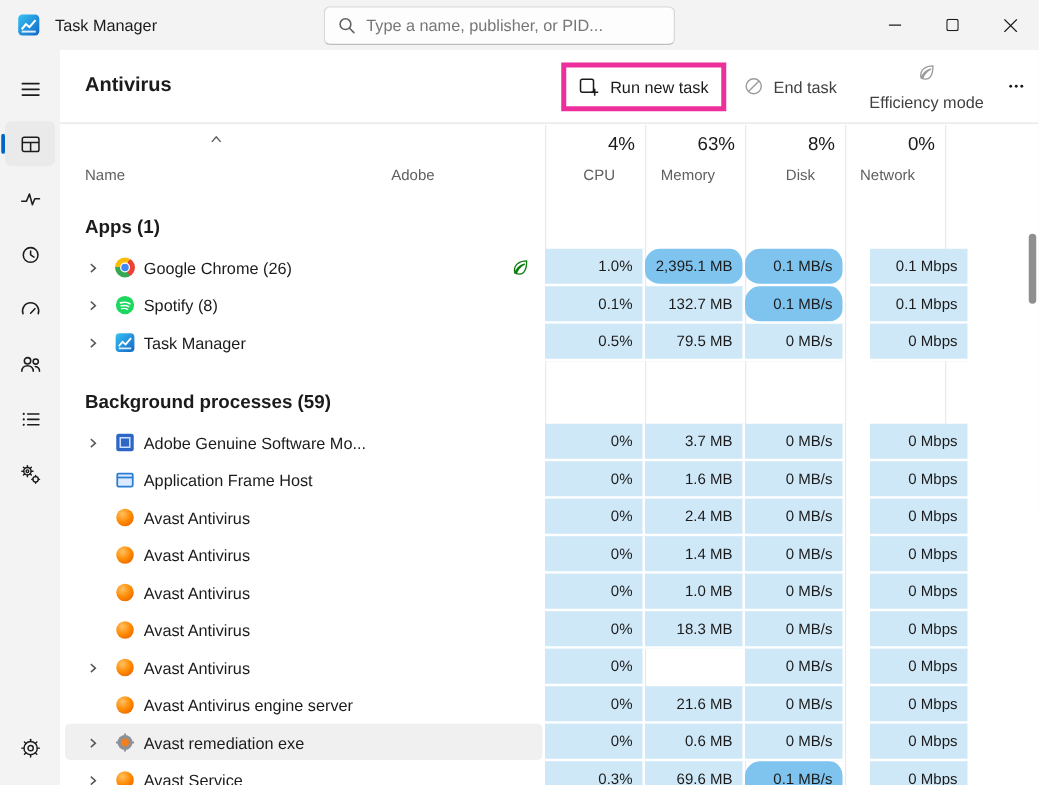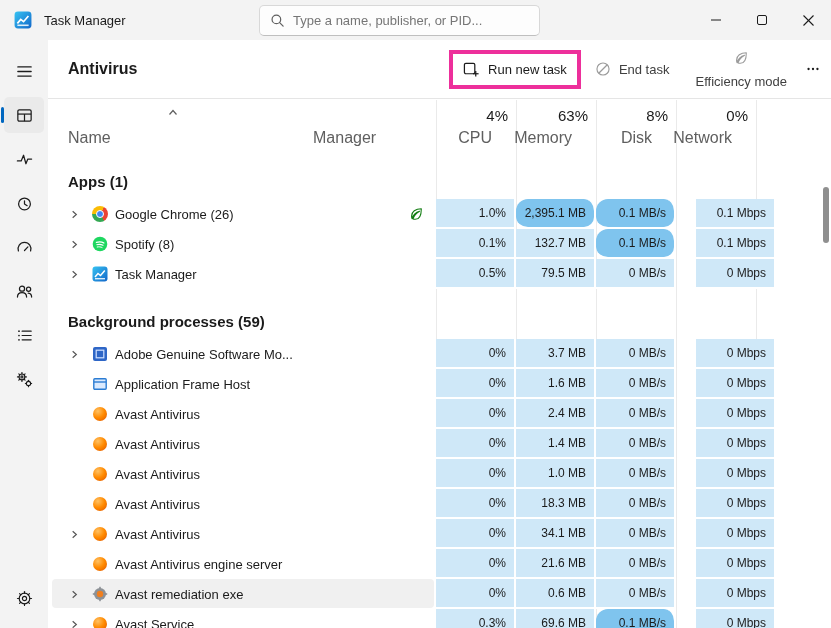--- a/index.html
+++ b/index.html
@@ -46,21 +46,21 @@
     background:none; border:none; color:#1b1b1b; white-space:nowrap; }
   .tb-btn.disabled { color:#404040;align-items:center; }
   .mr26 { margin-right:26px; } .mr18 { margin-right:18px;flex-direction:column; } .mr10 { margin-right:10px; }
   
   .table { position:absolute; top:60px; left:0; right:0; bottom:0; }
   .vline { position:absolute; top:0; bottom:0; width:1px; background:#eaeaea; }
   .thead { position:relative; height:55px; }
   .th { position:absolute; top:0; height:100%; }
   .th-name { left:0; width:252px; }
   .sort-caret { position:absolute; left:120px; top:2px; }
-  .th-label { position:absolute; left:20px; bottom:8px; font-size:16px; color:#5f5f5f; }
+  .th-label { position:absolute; left:20px; bottom:8px; font-size:12px; color:#5f5f5f; }
   .th-status { left:252px; width:136px; }
   .th-status .th-label { left:13px; }
   .th-val { width:80px; }
   .th-usage { position:absolute; right:8px; top:7px; font-size:15px; color:#1b1b1b; }
   .th-val .th-label { left:auto; right:24px; }
   .tbody { position:relative; }
   .group-row { height:36px; display:flex; align-items:center; padding-left:20px;
     font-size:15px; font-weight:600; }
   .g-first { margin-top:8px; }
   .g-gap { margin-top:14px; }
@@ -303,21 +303,21 @@
     <div class="vline" style="left:708px"></div>
 
     <div class="thead">
       <div class="th th-name">
         <span class="sort-caret"><svg width="10" height="7" viewBox="0 0 10 7">
               <polyline points="1.5,5.5 5,1.5 8.5,5.5" fill="none" stroke="#5f5f5f" stroke-width="1.2"></polyline>
             </svg></span>
         <span class="th-label">Name</span>
       </div>
       <div class="th th-status">
-        <span class="th-label">Manager</span>
+        <span class="th-label">Adobe</span>
       </div>
       <div class="th th-val" style="left:388px">
         <span class="th-usage">4%</span>
         <span class="th-label">CPU</span>
       </div>
       <div class="th th-val" style="left:468px">
         <span class="th-usage">63%</span>
         <span class="th-label">Memory</span>
       </div>
       <div class="th th-val" style="left:548px">
@@ -558,21 +558,20 @@
                     <stop offset="1" stop-color="#e66000"></stop>
                   </radialGradient>
                 </defs>
                 <circle cx="8" cy="8" r="7" fill="url(#avg1)"></circle>
               </svg>
             </span>
             <span class="pname">Avast Antivirus</span>
           </div>
           <div class="c-status"></div>
           <div class="cell c-cpu h-low">0%</div>
-          <div class="cell c-memory h-low">34.1 MB</div>
           <div class="cell c-disk h-low">0 MB/s</div>
           <div class="cell c-network h-low">0 Mbps</div>
         </div>
         <div class="prow">
           <div class="c-name">
             <span class="chev"></span>
             <span class="pic">
               <svg viewBox="0 0 16 16" width="16" height="16">
                 <defs>
                   <radialGradient id="avg1" cx="0.35" cy="0.3" r="0.85">

